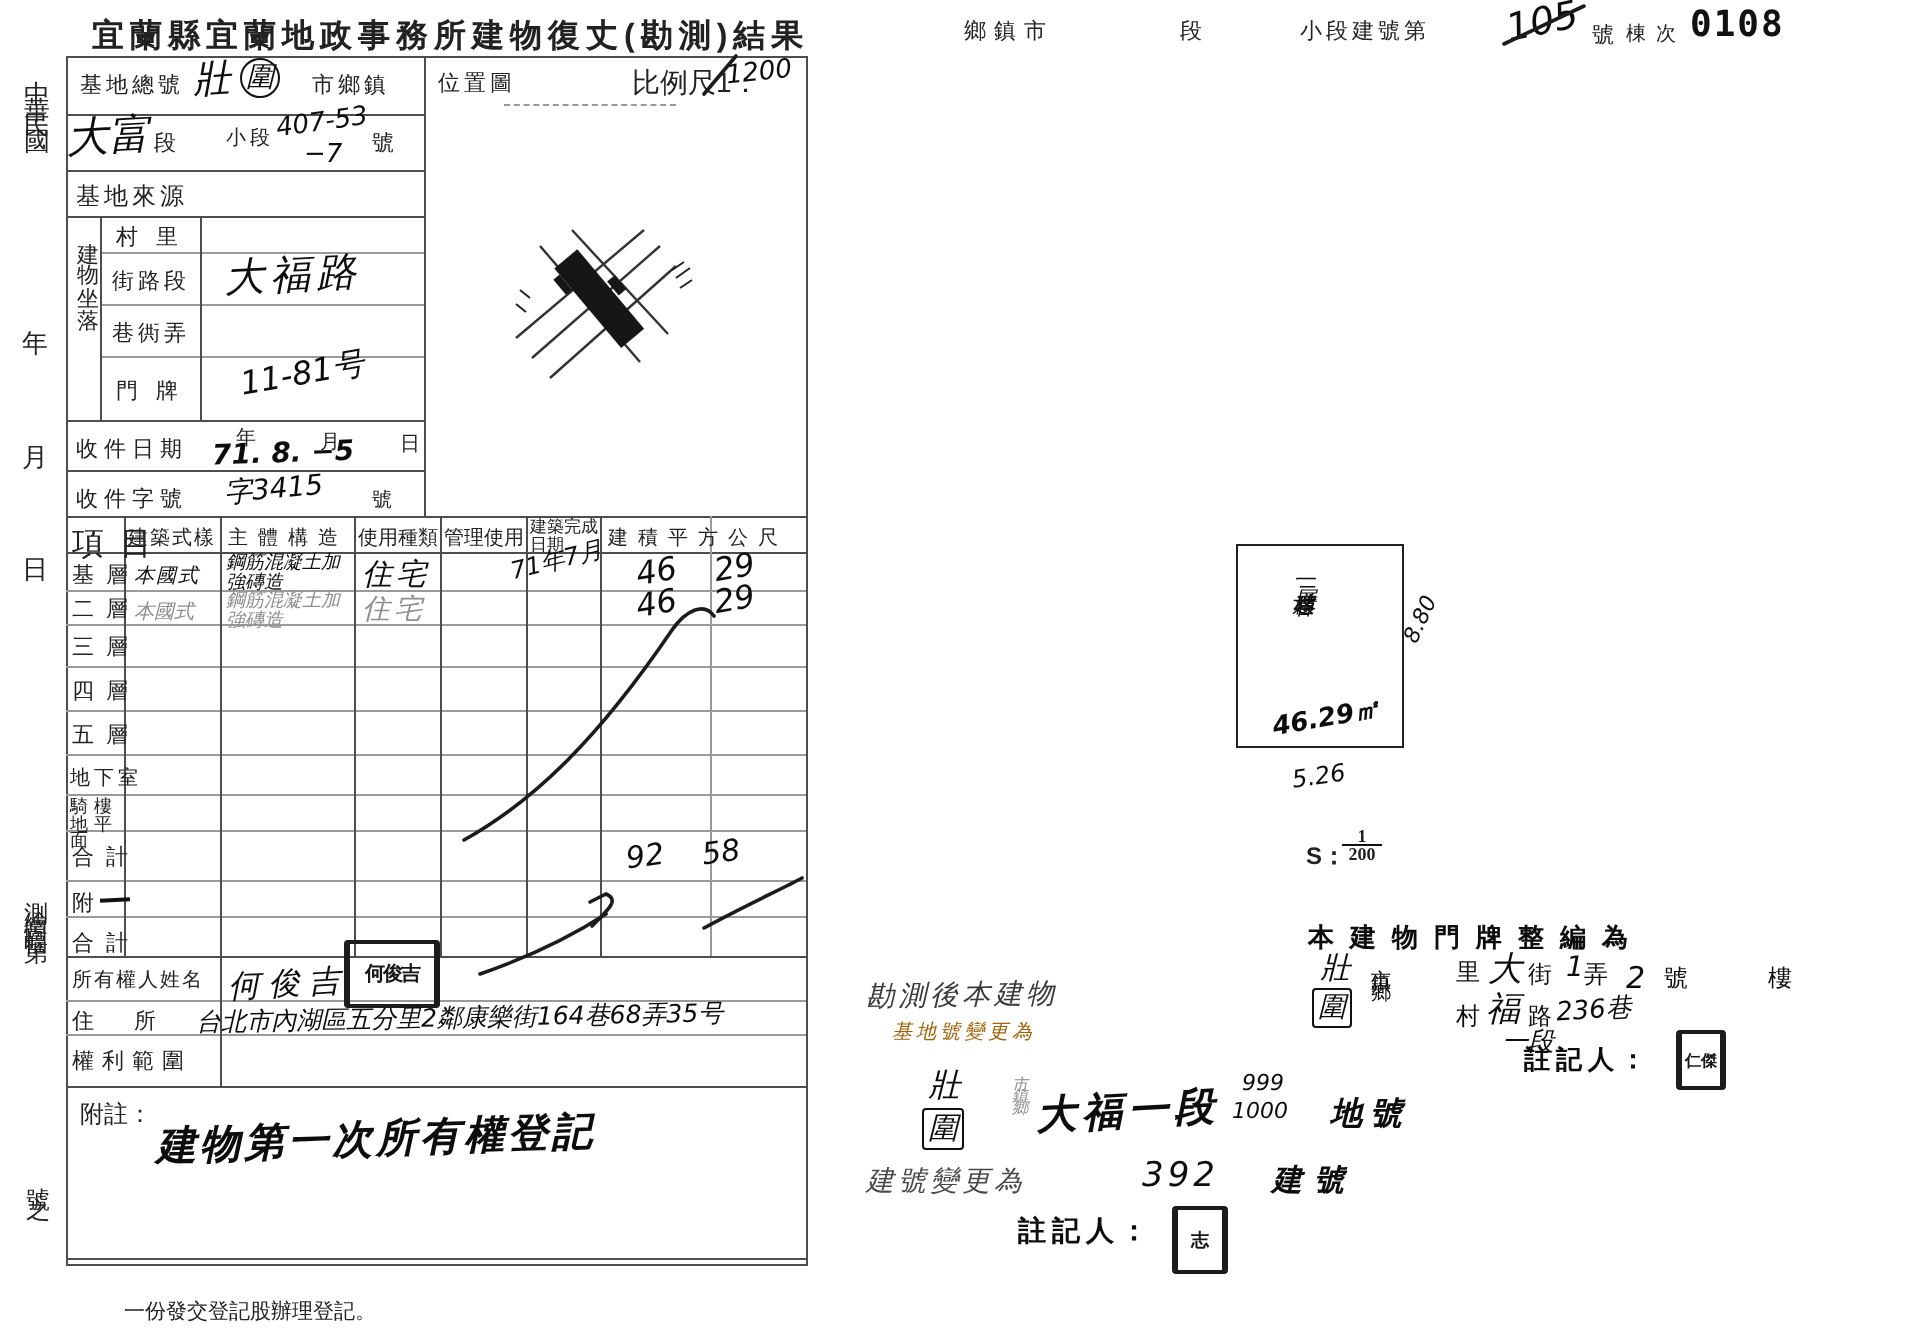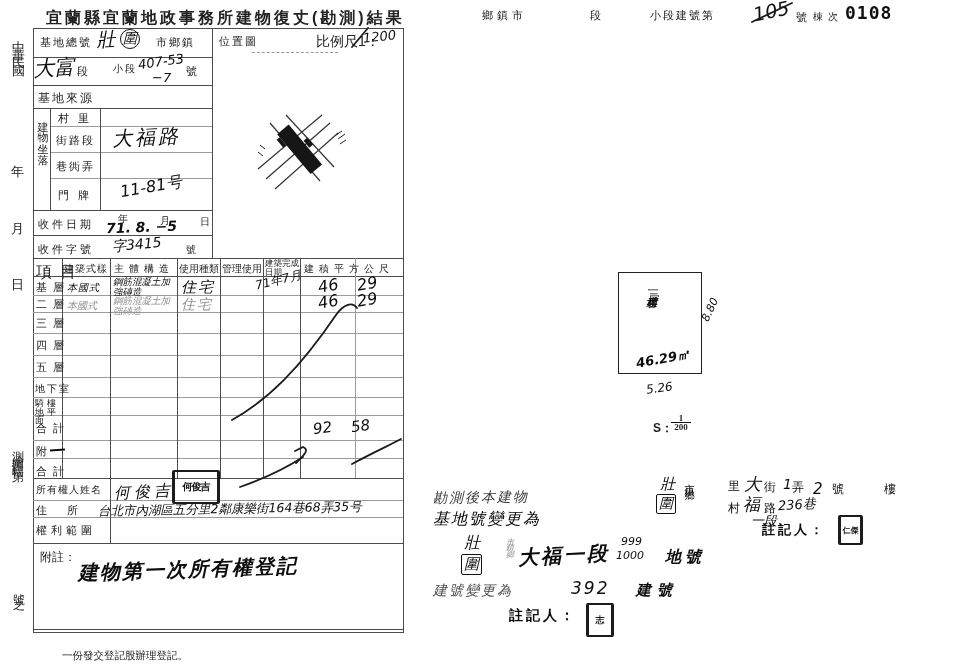--- a/index.html
+++ b/index.html
@@ -195,20 +195,21 @@
   <div class="s hw vtext" style="left:643px;top:284px;font-size:11px;height:72px;letter-spacing:1px;">一二層建積各</div>
   <div class="s hw" style="left:636px;top:350px;font-size:13px;font-weight:bold;transform:rotate(-10deg);">46.29㎡</div>
   <div class="s hw" style="left:699px;top:318px;font-size:11px;transform:rotate(-65deg);transform-origin:left top;">8.80</div>
   <div class="s hw" style="left:646px;top:381px;font-size:12px;transform:rotate(-8deg);">5.26</div>
   <div class="s pr" style="left:653px;top:420px;font-size:12px;font-weight:bold;">S：</div>
   <div class="frac" style="left:671px;top:414px;width:20px;">
     <span class="num">1</span>
       <span class="den">200</span>
   </div>
 
+  <div class="s hw" style="left:654px;top:460px;font-size:13px;letter-spacing:8px;font-style:normal;font-weight:bold;">本建物門牌整編為</div>
   <div class="s hw" style="left:660px;top:475px;font-size:15px;">壯</div>
   <div class="s hw" style="left:656px;top:494px;font-size:14px;"><span class="sqchar">圍</span></div>
   <div class="s hw vtext" style="left:682px;top:476px;font-size:10px;height:50px;letter-spacing:3px;font-style:normal;">市鎮鄉</div>
   <div class="s hw" style="left:728px;top:478px;font-size:12px;font-style:normal;">里</div>
   <div class="s hw" style="left:728px;top:500px;font-size:12px;font-style:normal;">村</div>
   <div class="s hw" style="left:744px;top:473px;font-size:17px;">大</div>
   <div class="s hw" style="left:743px;top:493px;font-size:17px;">福</div>
   <div class="s hw" style="left:764px;top:479px;font-size:12px;font-style:normal;">街</div>
   <div class="s hw" style="left:764px;top:500px;font-size:12px;font-style:normal;">路</div>
   <div class="s hw" style="left:783px;top:476px;font-size:14px;">1</div>
@@ -217,21 +218,21 @@
   <div class="s hw" style="left:751px;top:512px;font-size:13px;">一段</div>
   <div class="s hw" style="left:813px;top:480px;font-size:15px;">2</div>
   <div class="s hw" style="left:832px;top:481px;font-size:12px;font-style:normal;">號</div>
   <div class="s hw" style="left:884px;top:481px;font-size:12px;font-style:normal;">樓</div>
   <div class="s hw" style="left:762px;top:521px;font-size:13px;letter-spacing:3px;font-weight:bold;font-style:normal;">註記人：</div>
   <div class="seal" style="left:838px;top:515px;width:21px;height:26px;">
     <div class="in" style="font-size:8px;">仁傑</div>
   </div>
 
   <div class="s hw" style="left:433px;top:489px;font-size:14px;letter-spacing:2px;transform:rotate(-1deg);color:#3a3a3a;">勘測後本建物</div>
-  <div class="s hw" style="left:433px;top:509px;font-size:16px;letter-spacing:2px;color:#000000;">基地號變更為</div>
+  <div class="s hw" style="left:446px;top:509px;font-size:10px;letter-spacing:2px;color:#a16207;">基地號變更為</div>
   <div class="s hw" style="left:464px;top:533px;font-size:16px;">壯</div>
   <div class="s hw" style="left:461px;top:554px;font-size:15px;"><span class="sqchar">圍</span></div>
   <div class="s hw vtext faint" style="left:503px;top:531px;font-size:8px;height:50px;letter-spacing:6px;">市鎮鄉</div>
   <div class="s hw" style="left:518px;top:542px;font-size:20px;letter-spacing:3px;font-weight:bold;transform:rotate(-3deg);">大福一段</div>
   <div class="s hw" style="left:621px;top:535px;font-size:11px;">999</div>
   <div class="s hw" style="left:616px;top:549px;font-size:11px;">1000</div>
   <div class="s hw" style="left:665px;top:547px;font-size:16px;letter-spacing:4px;font-weight:bold;">地號</div>
   <div class="s hw" style="left:433px;top:582px;font-size:14px;letter-spacing:2px;color:#4a4a4a;">建號變更為</div>
   <div class="s hw" style="left:571px;top:578px;font-size:17px;letter-spacing:2px;">392</div>
   <div class="s hw" style="left:636px;top:581px;font-size:15px;letter-spacing:6px;font-weight:bold;">建號</div>

